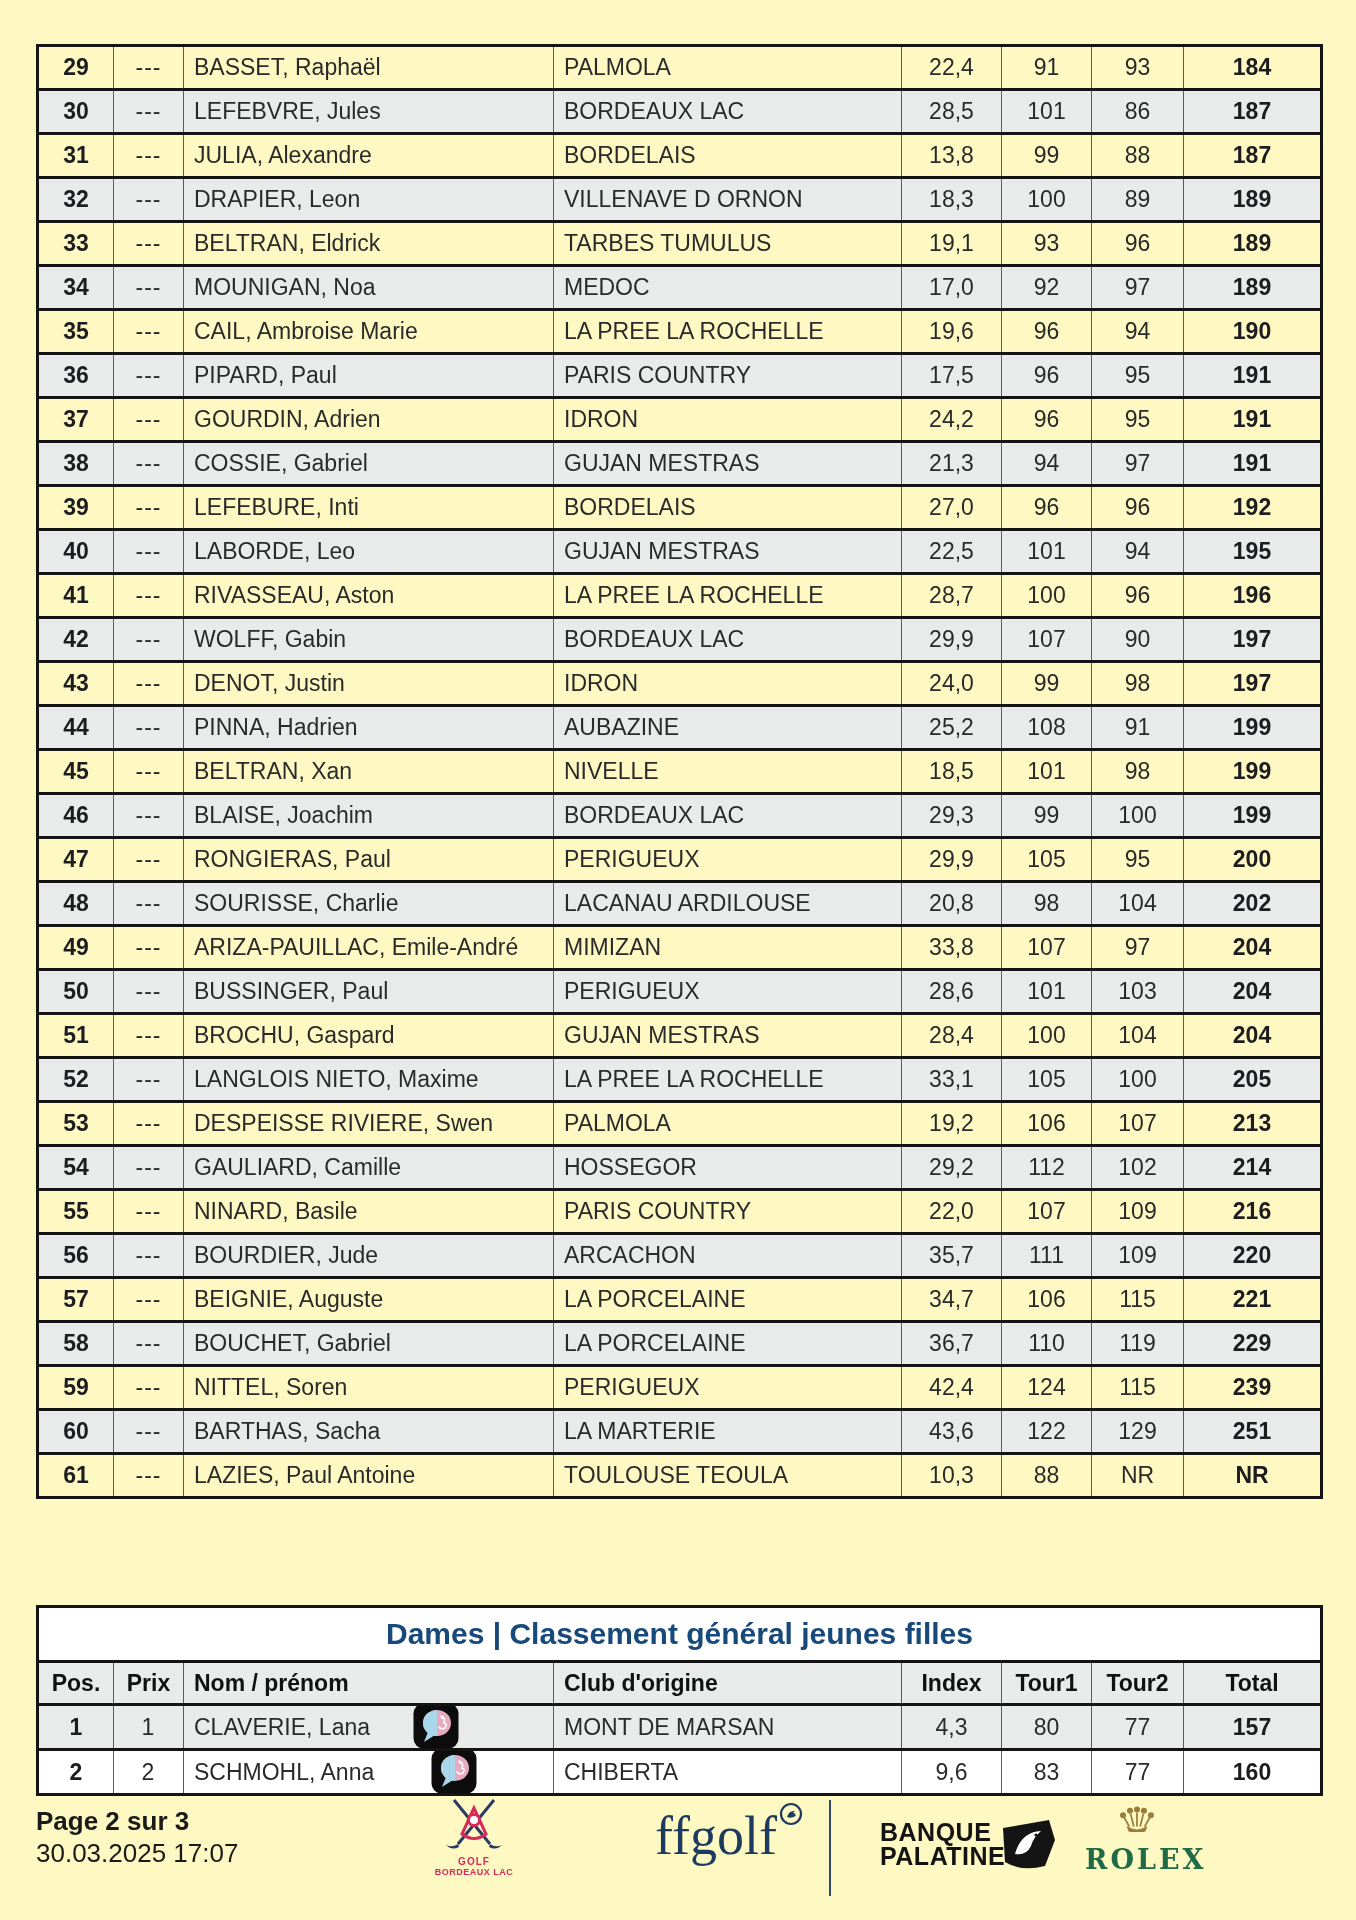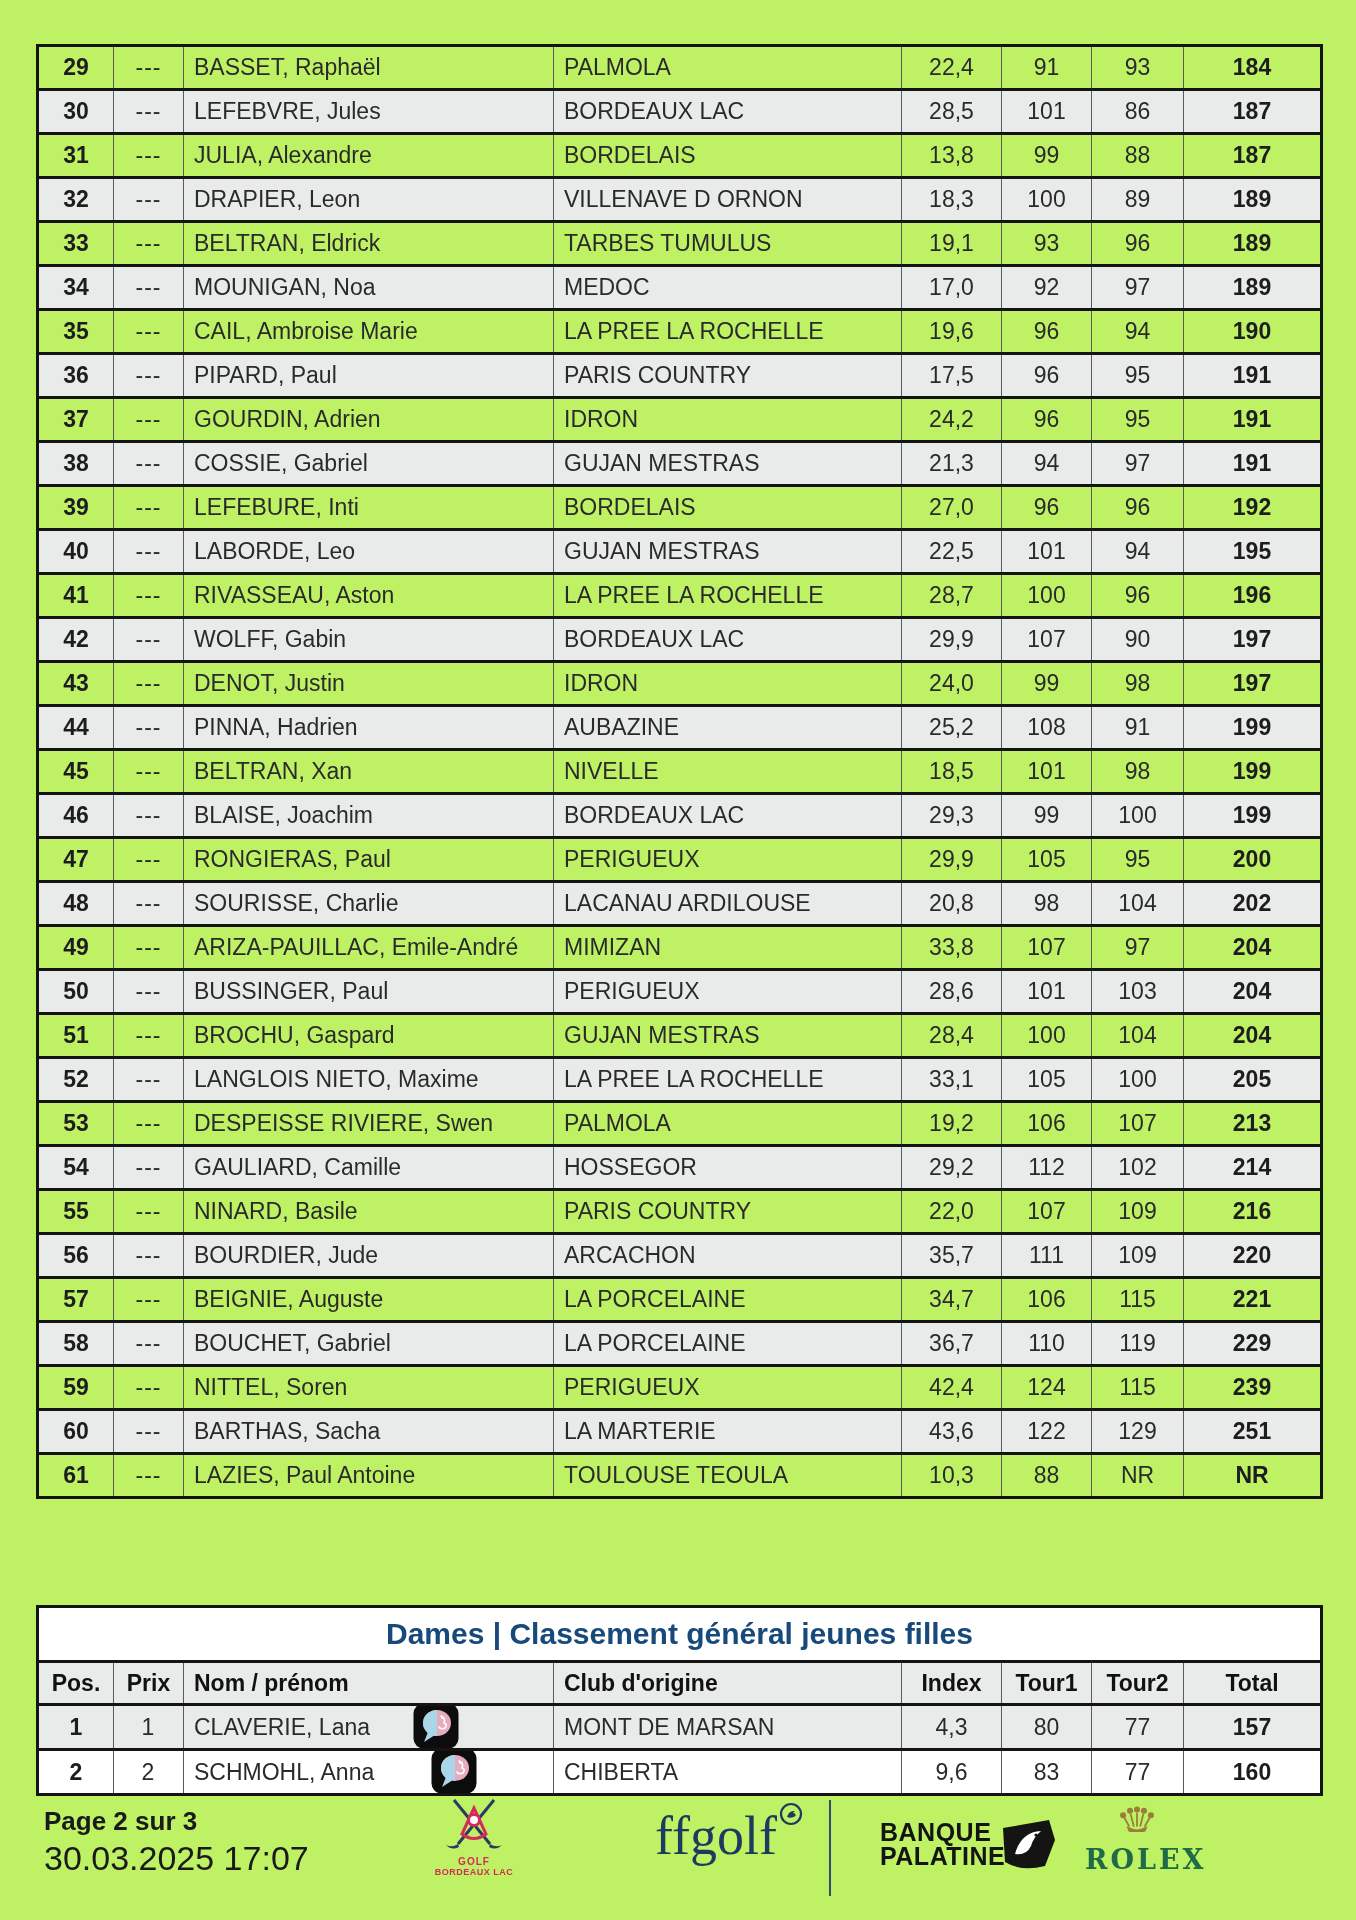--- a/index.html
+++ b/index.html
@@ -1,16 +1,16 @@
 <!DOCTYPE html>
 <html><head>
 <meta charset="utf-8">
 <style>
   html,body{margin:0;padding:0;background:#fff;}
-  .page{position:relative;width:1356px;height:1920px;background:#bef264;
+  .page{position:relative;width:1356px;height:1920px;background:#fef9c3;
         font-family:"Liberation Sans",sans-serif;color:#1d1d1f;overflow:hidden;}
 
   
   table.tbl{border-collapse:collapse;table-layout:fixed;width:1284px;
             border:3px solid #141414;}
   table.tbl td,table.tbl th{border-left:1px solid #5a5a5a;border-right:1px solid #5a5a5a;
             border-top:3px solid #141414;border-bottom:3px solid #141414;
             padding:0 10px;font-size:23px;overflow:hidden;white-space:nowrap;}
   .boys{position:absolute;left:36px;top:44px;}
   .boys td{height:41px;}
@@ -30,23 +30,23 @@
   .girls th{height:40px;background:#e9ebeb;font-size:20px;font-weight:700;text-align:center;color:#111;}
   .girls th.h-left{text-align:left;}
   .girls td{height:42px;}
   .girls tbody tr:nth-child(odd){background:#e9ebeb;}
   .girls tbody tr:nth-child(even){background:#ffffff;}
   td.has-badge{position:relative;}
   .badge{position:absolute;left:228px;top:-4px;width:48px;height:48px;z-index:5;}
   .girls tbody tr:nth-child(2) .badge{left:246px;}
 
   
-  .pageinfo{position:absolute;left:44px;top:1806px;line-height:1.22;}
+  .pageinfo{position:absolute;left:36px;top:1806px;line-height:1.22;}
   .pageinfo .pnum{font-size:26px;font-weight:700;color:#1a1a1a;}
-  .pageinfo .pdate{font-size:34px;color:#1a1a1a;}
+  .pageinfo .pdate{font-size:26px;color:#1a1a1a;}
 
   .logo-bdx{position:absolute;left:432px;top:1798px;width:84px;text-align:center;}
   .logo-ffgolf{position:absolute;left:655px;top:1802px;
         font-family:Liberation Serif, serif;font-size:54px;color:#1d3a5f;line-height:1;}
   .logo-ffgolf svg{vertical-align:28px;margin-left:2px;}
   .vsep{position:absolute;left:829px;top:1800px;width:2px;height:96px;background:#2e4a77;}
   .logo-palatine{position:absolute;left:880px;top:1818px;display:flex;align-items:center;}
   .logo-palatine .bp-text{font-size:25px;font-weight:700;color:#141414;line-height:.95;
         letter-spacing:.5px;font-family:Liberation Sans, sans-serif;}
   .logo-palatine svg{margin-left:-6px;}

